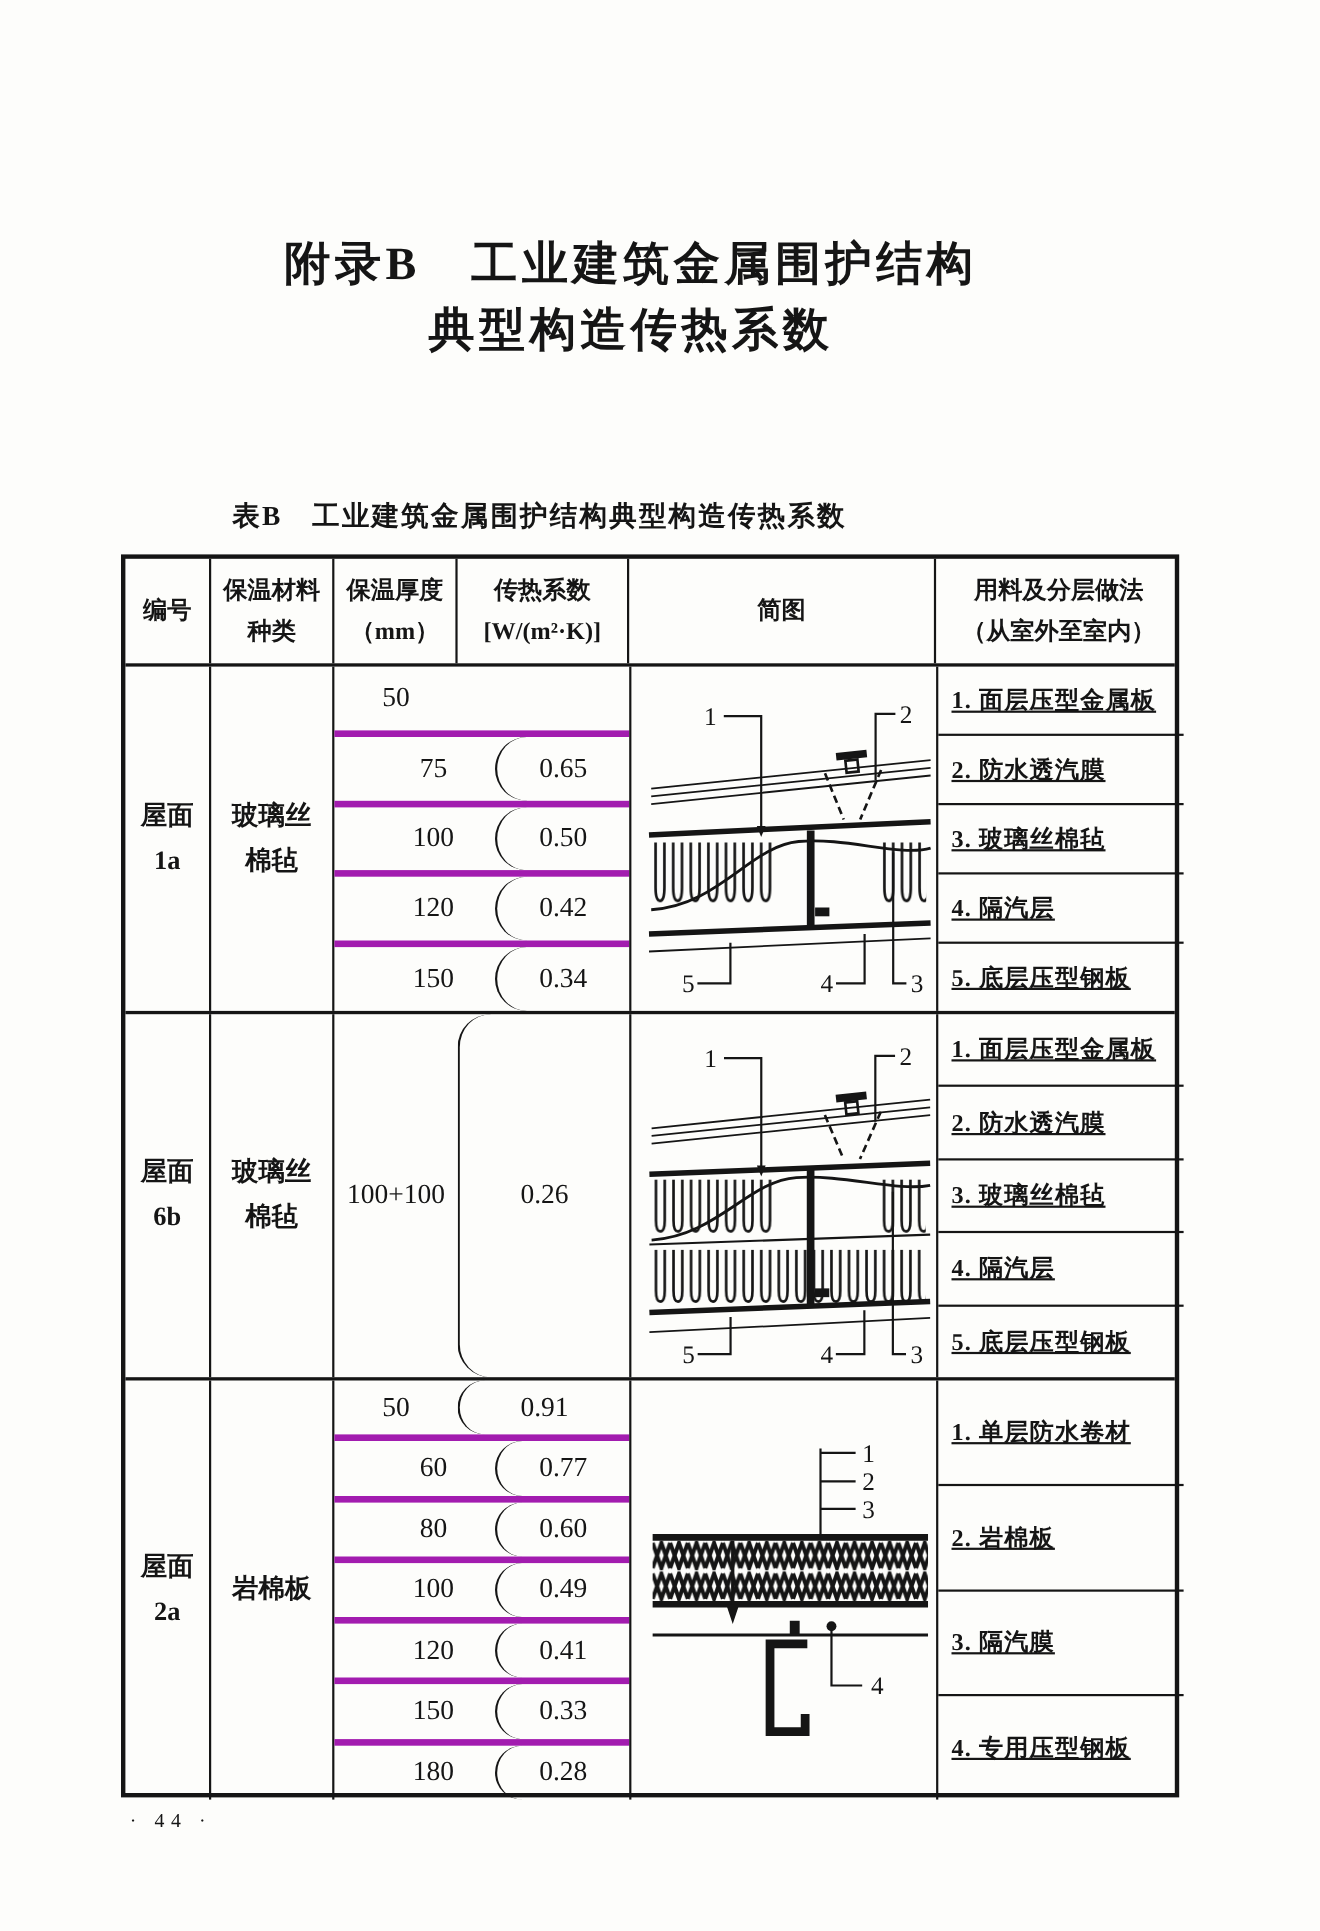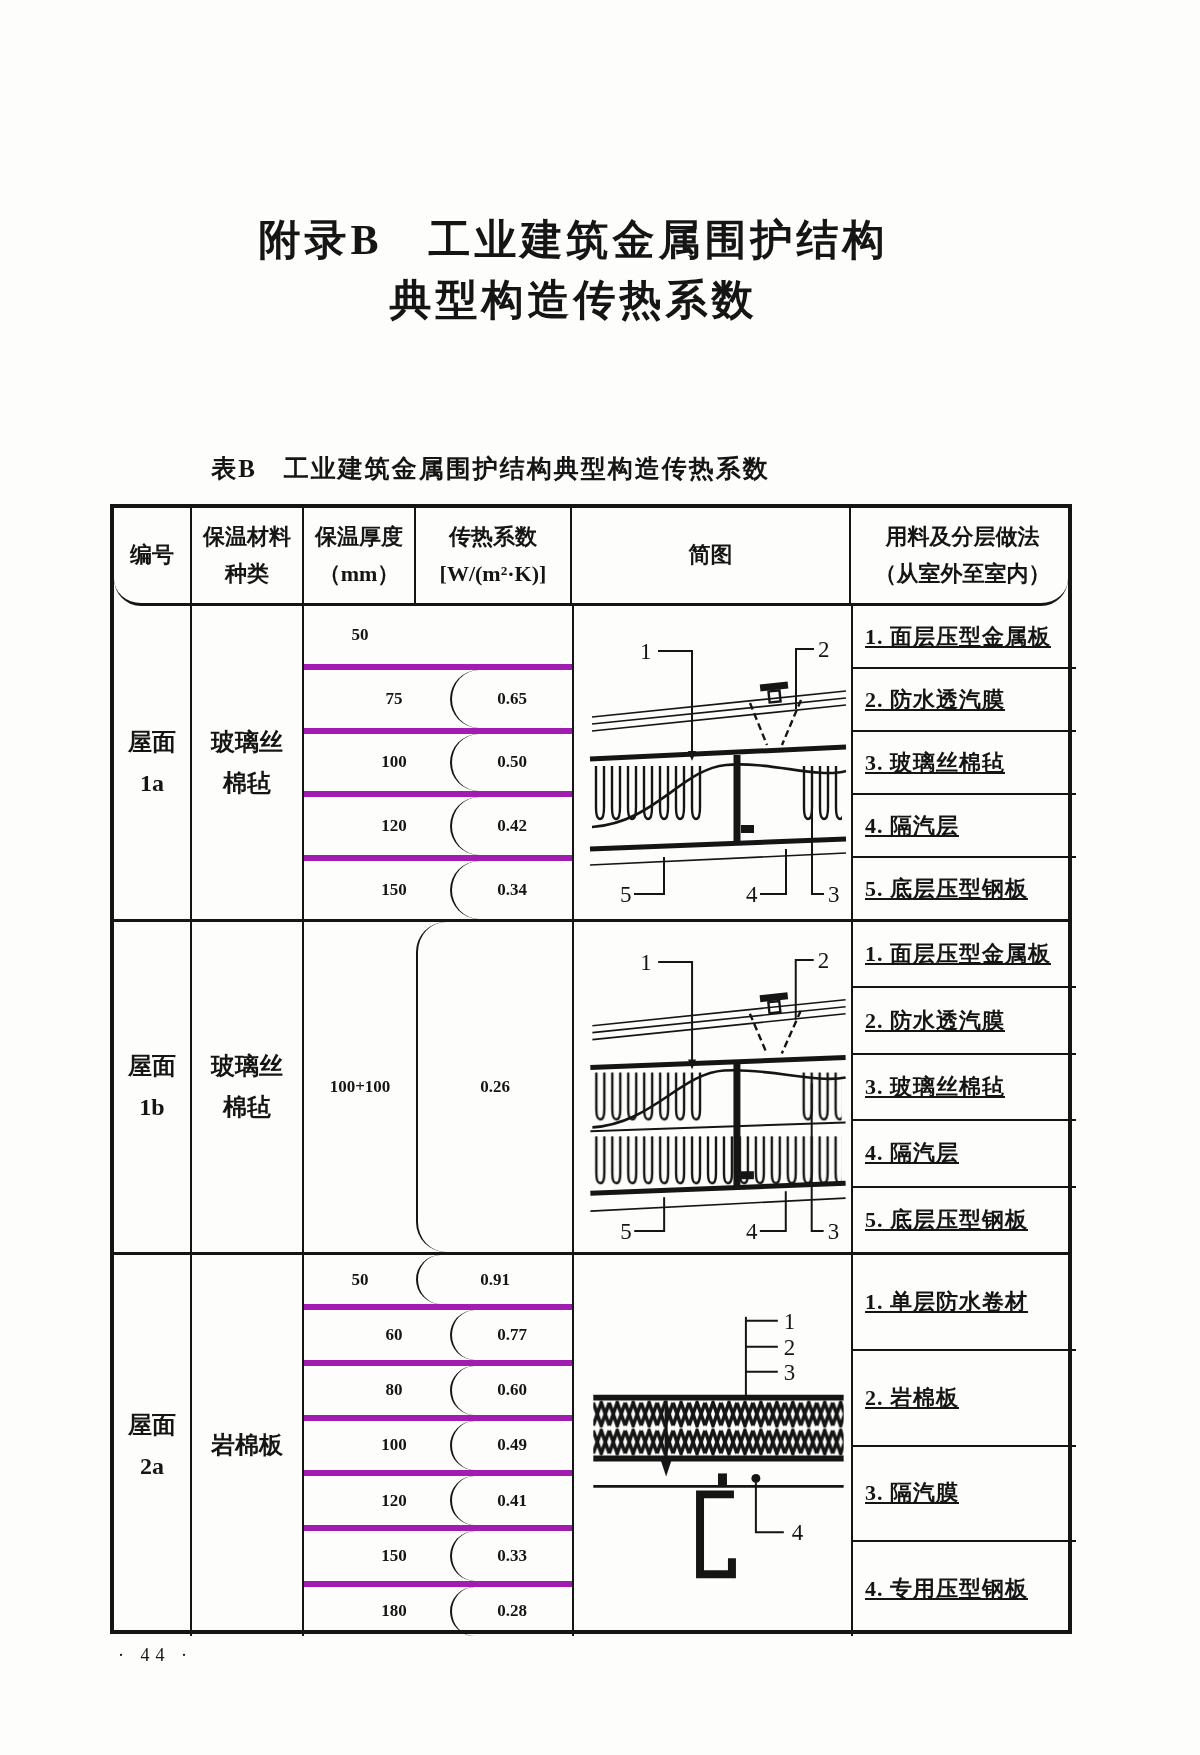--- a/index.html
+++ b/index.html
@@ -16,21 +16,21 @@
   #title2{top:272px;}
   .caption{
     position:absolute;top:452px;left:14px;width:953px;text-align:center;
     font-size:25px;font-weight:700;letter-spacing:2px;
   }
   .table{
     position:absolute;left:110px;top:504px;width:962px;height:1130px;
     border:4px solid #151515;box-sizing:border-box;
     display:flex;flex-direction:column;background:#fdfdfb;
   }
-  .thead{display:flex;height:95px;border-bottom:3px solid #151515;flex:none;border-radius:27px;}
+  .thead{display:flex;height:95px;border-bottom:3px solid #151515;flex:none;}
   .tgroup{display:flex;flex:none;box-sizing:border-box;}
   .tgroup + .tgroup{border-top:3px solid #151515;}
   .cell,.hcell{
     box-sizing:border-box;display:flex;flex-direction:column;
     align-items:center;justify-content:center;flex:none;
   }
   .hcell{font-size:22px;font-weight:700;line-height:1.65;text-align:center;}
   .hcell + .hcell,.cell + .cell{border-left:2px solid #151515;}
   .c1{width:76px;}
   .c2{width:112px;align-items:center;}
@@ -38,21 +38,21 @@
   .c4{width:156px;}
   .c34{width:270px;padding:0;}
   .c5{width:279px;}
   .c6{width:225px;}
   .id-cell,.mat-cell{font-size:24px;font-weight:700;line-height:1.7;text-align:center;}
   .subtable{display:flex;flex-direction:column;align-items:stretch;justify-content:stretch;}
   .subrow{display:flex;flex:1 1 0;box-sizing:border-box;}
   .subrow + .subrow{border-top:6px solid #a21caf;padding-left:34px;}
   .subcell{
     display:flex;align-items:center;justify-content:center;
-    font-size:17px;font-weight:700;box-sizing:border-box;border-radius:30px;
+    font-size:25px;font-weight:400;box-sizing:border-box;border-radius:30px;
   }
   .th{width:112px;flex:none;}
   .tk{flex:1;border-left:2px solid #151515;}
   .layers-cell{align-items:stretch;justify-content:stretch;padding:0;text-decoration:underline;}
   .layer{
     flex:1 1 0;display:flex;align-items:center;box-sizing:border-box;
     padding-left:12px;font-size:22px;font-weight:600;letter-spacing:1px;
   }
   .layer + .layer{border-top:2px solid #151515;}
   .diagram-cell{padding:0;}
@@ -175,21 +175,21 @@
           <div class="layer">1. 面层压型金属板</div>
           <div class="layer">2. 防水透汽膜</div>
           <div class="layer">3. 玻璃丝棉毡</div>
           <div class="layer">4. 隔汽层</div>
           <div class="layer">5. 底层压型钢板</div>
         </div>
       </div>
       <div class="tgroup" style="height: 333px;">
         <div class="cell c1 id-cell">
           <span>屋面</span>
-          <span>1b</span>
+          <span>6b</span>
         </div>
         <div class="cell c2 mat-cell">
           <span>玻璃丝</span>
           <span>棉毡</span>
         </div>
         <div class="cell c34 subtable">
           <div class="subrow">
             <div class="subcell th">100+100</div>
             <div class="subcell tk">0.26</div>
           </div>

